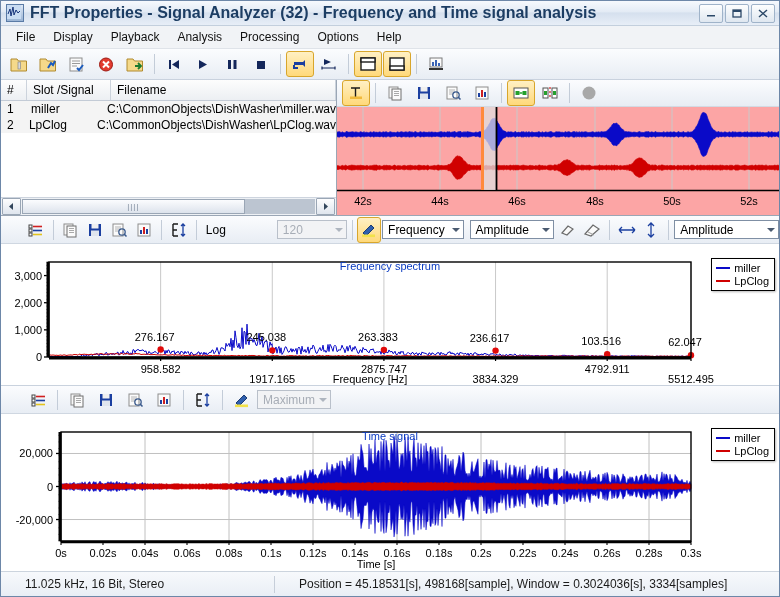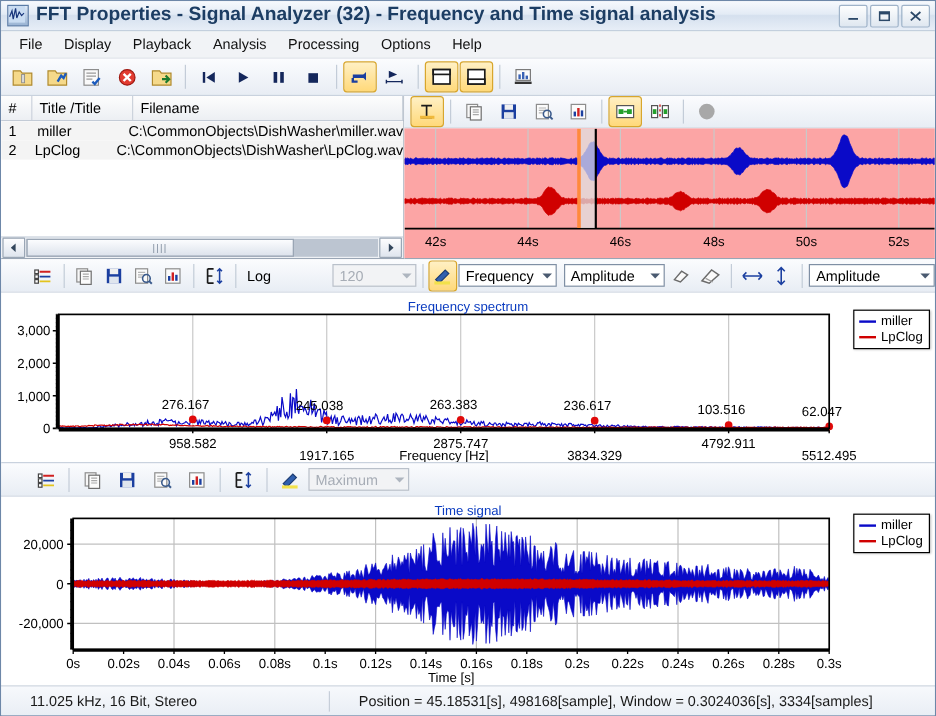--- a/index.html
+++ b/index.html
@@ -127,21 +127,21 @@
     width:0;height:0;border-left:4px solid transparent;border-right:4px solid transparent;
     border-top:4px solid #4a5a70;
   }
   .combo.dis{background:#f2f3f5;border:1px solid #b9c0ca;color:#a7adb6;}
   .combo.dis .arw{border-top-color:#aeb5bf;}
   
   .chartbox{position:relative;background:#fff;overflow:hidden;}
   .spectrum{flex:0 0 141px;border-bottom:1px solid #c9d2de;}
   .timesig{flex:1;}
   .ctitle{
-    position:absolute;left:0;right:0;top:6px;text-align:center;
+    position:absolute;left:0;right:0;top:16px;text-align:center;
     color:#0a3bc0;font-size:11px;
   }
   .legend{
     position:absolute;border:1px solid #000;background:#fff;
     padding:2px 5px 3px 4px;font-size:11px;color:#000;
     box-shadow:1px 1px 2px rgba(0,0,0,.28);
   }
   .legend .lrow{display:flex;align-items:center;height:13px;white-space:nowrap;}
   .legend .ldash{display:inline-block;width:14px;height:0;border-top:2px solid;margin-right:4px;}
   .statusbar{
@@ -286,21 +286,21 @@
         <rect x="2" y="12" width="14" height="2" fill="#333"></rect>
       </svg>
     </div>
   </div>
 
   <div class="upper">
 
     <div class="filelist">
       <div class="flhead">
         <div class="fl-c1">#</div>
-        <div class="fl-c2">Title /Title</div>
+        <div class="fl-c2">Slot /Signal</div>
         <div class="fl-c3">Filename</div>
       </div>
       <div class="flbody">
         <div class="flrow">
           <div class="fl-c1">1</div>
           <div class="fl-c2">miller</div>
           <div class="fl-c3">C:\CommonObjects\DishWasher\miller.wav</div>
         </div>
         <div class="flrow">
           <div class="fl-c1">2</div>
@@ -650,21 +650,21 @@
         <path d="M13,2 v12 M11,4 l2,-2 l2,2 M11,12 l2,2 l2,-2" stroke="#1b3fa0" stroke-width="1.3" fill="none"></path>
       </svg>
     </div>
     <div class="tsep"></div>
     <div class="tbtn">
       <svg width="18" height="16" viewBox="0 0 18 16">
         <path d="M3,11 L11,3 L14,6 L6,14 z" fill="#2f5fae" stroke="#1c3c72"></path>
         <rect x="2" y="12.5" width="13" height="2.6" fill="#f2e14a"></rect>
       </svg>
     </div>
-    <div class="combo dis" style="width:84px;">
+    <div class="combo dis" style="width:74px;">
       <span>Maximum</span>
       <span class="arw"></span>
     </div>
   </div>
 
   <div class="chartbox timesig" id="timeBox"><svg width="778" height="157">
         <line x1="60" y1="105.53030303030303" x2="690" y2="105.53030303030303" stroke="#c0c0c0" stroke-width="1"></line>
         <text x="52" y="109.53030303030303" text-anchor="end" font-family="Liberation Sans, sans-serif" font-size="11" fill="#000">-20,000</text>
         <line x1="55" y1="105.53030303030303" x2="60" y2="105.53030303030303" stroke="#000" stroke-width="1.3"></line>
         <line x1="60" y1="72.5" x2="690" y2="72.5" stroke="#c0c0c0" stroke-width="1"></line>

